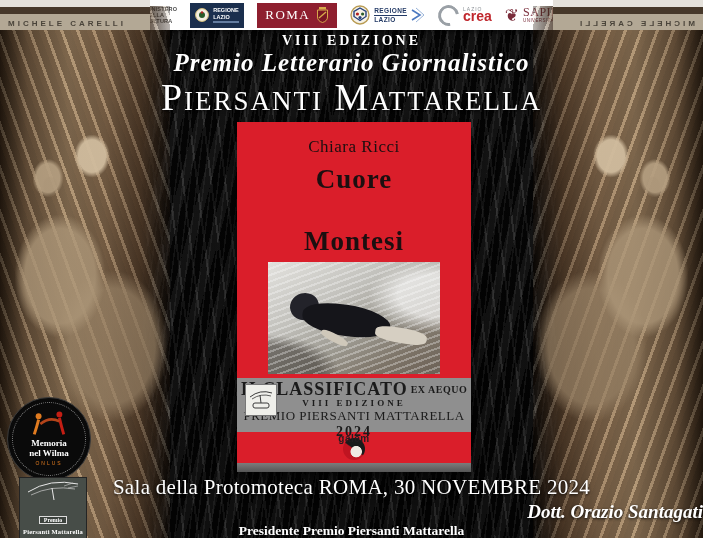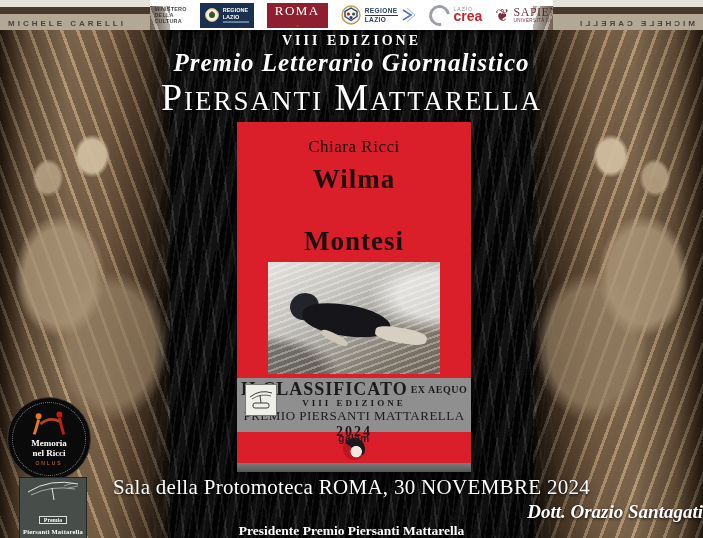--- a/index.html
+++ b/index.html
@@ -21,21 +21,21 @@
     font-family:"Liberation Sans",sans-serif;
   }
   .logo-item{display:flex;align-items:center;gap:4px;flex:0 0 auto;}
   .mic-square{width:23px;height:23px;background:#274e85;border-radius:2px;position:relative;}
   .mic-square svg{position:absolute;top:2px;left:3px;}
   .mic-short{position:absolute;bottom:1px;left:2px;color:#fff;font-size:5px;font-weight:bold;}
   .mic-lines{font-size:5.5px;font-weight:bold;color:#4a4a4a;line-height:1.15;letter-spacing:.2px;}
   .rl-dark{height:25px;background:#1b2f4e;display:flex;align-items:center;gap:4px;padding:0 5px;}
   .rl-dark-text{color:#fff;font-size:5.5px;font-weight:bold;line-height:1.15;}
   .rl-dark-sub{width:26px;height:2px;background:rgba(160,190,230,.55);margin-top:1px;}
-  .roma-box{height:25px;background:#8e1f2f;display:flex;align-items:center;gap:6px;padding:0 8px;flex-direction:column;}
+  .roma-box{height:25px;background:#8e1f2f;display:flex;align-items:center;gap:6px;padding:0 8px;}
   .roma-label{color:#fff;font-family:"Liberation Serif",serif;font-size:13px;letter-spacing:1.5px;}
   .rl-light-text{color:#233a66;font-size:6.5px;font-weight:bold;line-height:1.1;letter-spacing:.4px;}
   .rl-light-text .u{border-bottom:1px solid #233a66;}
   .lc-c{width:15px;height:15px;border:3px solid #9aa0a6;border-radius:50%;border-right-color:transparent;transform:rotate(35deg);}
   .lc-text{line-height:.9;}
   .lc-lazio{font-size:5px;color:#8b9095;letter-spacing:1px;}
   .lc-crea{font-size:14px;font-weight:bold;color:#c0272d;margin-top:-1px;}
   .sap-orn{color:#7b2d3b;font-size:17px;line-height:1;}
   .sap-text{line-height:1;}
   .sap-name{font-family:"Liberation Serif",serif;color:#7b2d3b;font-size:12px;letter-spacing:.5px;}
@@ -209,21 +209,21 @@
   </div>
 
   <div class="titles">
     <div class="edition">VIII EDIZIONE</div>
     <div class="prize-type">Premio Letterario Giornalistico</div>
     <div class="prize-name">Piersanti Mattarella</div>
   </div>
 
   <div class="cover">
     <div class="author">Chiara Ricci</div>
-    <div class="bt bt1">Wilma</div>
+    <div class="bt bt1">Cuore</div>
     <div class="bt bt2">Montesi</div>
     <div class="subtitle">Una storia sbagliata</div>
 
     <div class="photo">
       <div class="body-head"></div>
       <div class="body-torso"></div>
       <div class="body-arm"></div>
       <div class="body-legs"></div>
     </div>
 
@@ -259,21 +259,21 @@
     <div class="mem-ring"></div>
     <svg class="mem-fig" width="46" height="26" viewBox="0 0 46 30">
       <circle cx="11" cy="6" r="3.4" fill="#e07b20"></circle>
       <path d="M11 10 q-2 8 -5 17" stroke="#e07b20" stroke-width="3.4" fill="none"></path>
       <circle cx="35" cy="4" r="3.4" fill="#c41e14"></circle>
       <path d="M35 8 q2 9 5 19" stroke="#c41e14" stroke-width="3.4" fill="none"></path>
       <path d="M13 15 q11 -9 22 -3" stroke="#b4441a" stroke-width="3" fill="none"></path>
     </svg>
     <div class="mem-name">
       <div>Memoria</div>
-      <div>nel Ricci</div>
+      <div>nel Wilma</div>
     </div>
     <div class="mem-sub">ONLUS</div>
   </div>
 
   <div class="premio-box">
     <svg width="58" height="26" viewBox="0 0 58 26">
       <path d="M4 14 q22 -14 50 -8" stroke="#e8e8e8" stroke-width="1" fill="none"></path>
       <path d="M7 17 q20 -10 44 -6" stroke="#cfcfcf" stroke-width=".7" fill="none"></path>
       <path d="M28 10 l2 12" stroke="#e8e8e8" stroke-width="1" fill="none"></path>
       <path d="M40 8 l9 -3 M44 10 l10 -2" stroke="#cfcfcf" stroke-width=".6" fill="none"></path>

